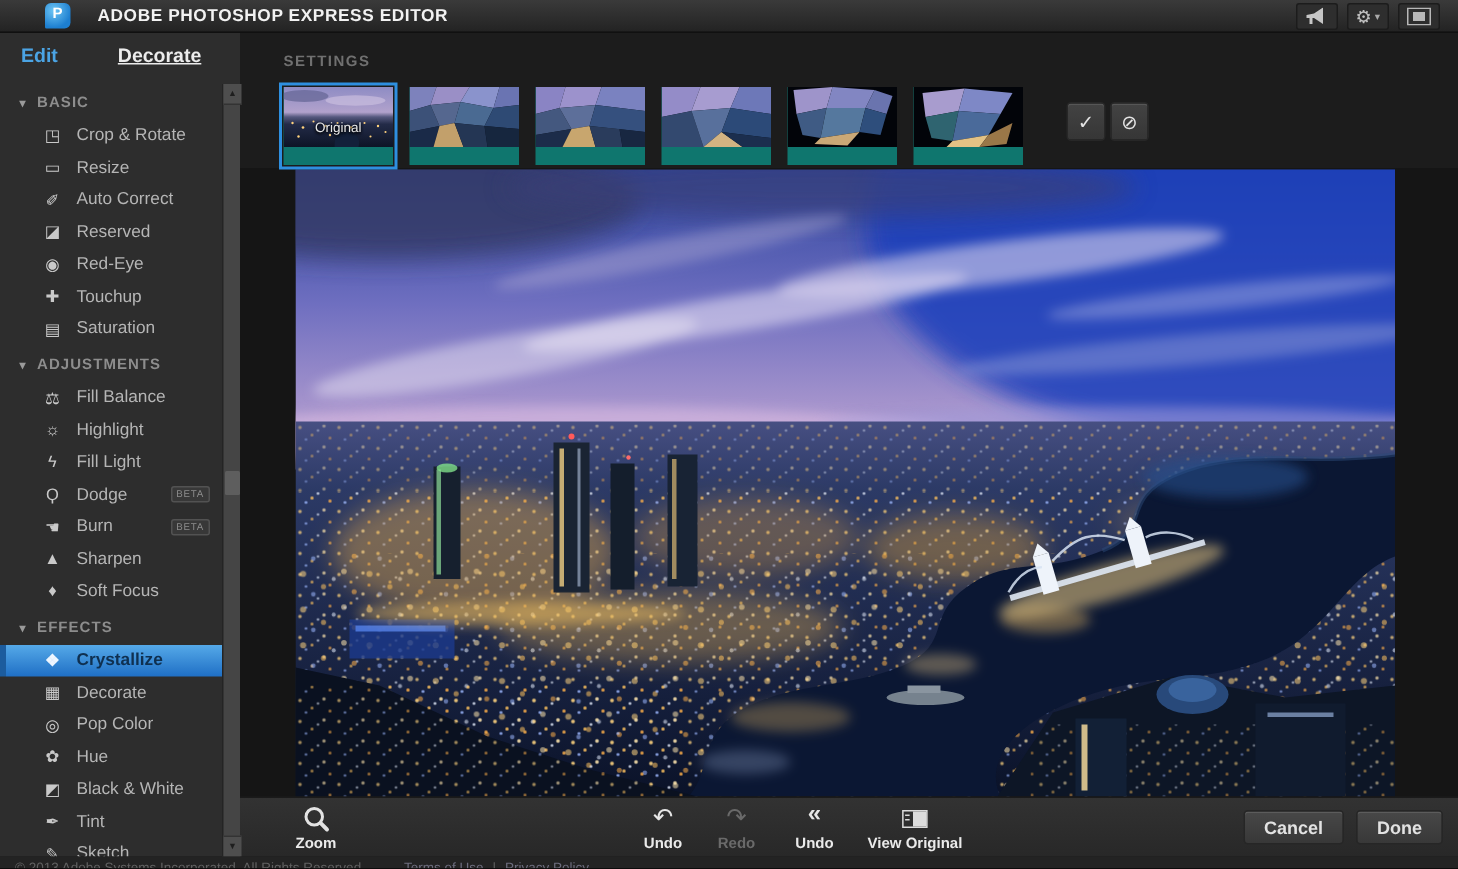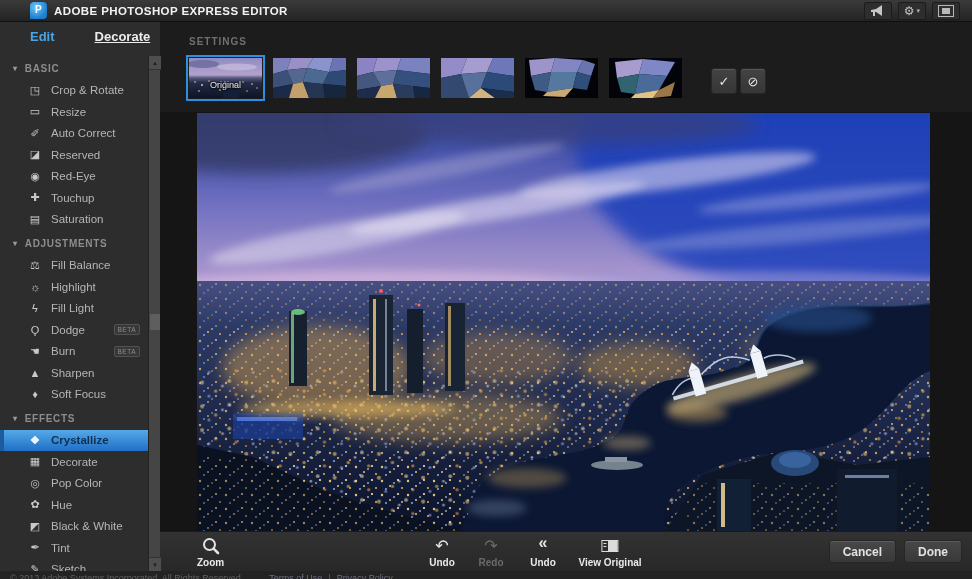--- a/index.html
+++ b/index.html
@@ -8,32 +8,32 @@
   .app { position:relative; width:972px; height:579px; background:#1a1a1a; overflow:hidden; }
 
   
   .titlebar { position:absolute; top:0; left:0; right:0; height:22px;
     background:linear-gradient(#3a3a3a,#232323); border-bottom:1px solid #101010;
     display:flex; align-items:center; z-index:20; }
   .logo { width:17px; height:17px; margin-left:30px; border-radius:4px 4px 4px 1px;
     background:radial-gradient(circle at 35% 30%, #6ec6f5, #1d7fd0 70%);
     position:relative; }
   .logo:after { content:"P"; position:absolute; left:5px; top:2px; color:#fff; font-size:10px; font-weight:bold; }
-  .title { color:#f2f2f2; font-size:11.5px; font-weight:bold; letter-spacing:0.4px; margin-left:7px; }
+  .title { color:#f2f2f2; font-size:11.5px; font-weight:bold; letter-spacing:0.4px; margin-left:18px; }
   .titlebar-right { position:absolute; right:12px; top:0; height:22px; display:flex; align-items:center; gap:6px; }
   .tb-btn { display:flex; align-items:center; justify-content:center; gap:2px;
     min-width:28px; height:18px; padding:0 5px; border-radius:2px; background:#2e2e2e;
     border:1px solid #1c1c1c; cursor:pointer; color:#c2c2c2; }
   .tb-btn svg { display:block; }
   .tb-caret { font-size:7px; color:#aaa; }
 
   
   .sidebar { position:absolute; top:22px; left:0; width:160px; bottom:8px; background:#2d2d2d; z-index:10; }
   .tabs { height:28px; display:flex; align-items:center; font-size:13px; font-weight:bold; }
-  .tab-edit { margin-left:30px; color:#4ba4e4; cursor:pointer; }
+  .tab-edit { margin-left:14px; color:#4ba4e4; cursor:pointer; }
   .tab-decorate { margin-left:40px; color:#ececec; cursor:pointer;text-decoration:underline; }
   .nav { position:absolute; top:28px; left:0; right:12px; bottom:0; padding-top:8px; overflow:hidden; }
   .section-header { height:21.5px; display:flex; align-items:center; padding-left:13px;
     color:#8d8d8d; font-size:10px; font-weight:bold; letter-spacing:0.7px; cursor:pointer; }
   .section-header.gap { margin-top:3px; }
   .sec-caret { font-size:8px; margin-right:7px; color:#9a9a9a; }
   .item { height:21.5px; display:flex; align-items:center; padding-left:27px;
     color:#b5b5b5; font-size:11.5px; position:relative; cursor:pointer; }
   .item .ico { width:16px; margin-right:8px; font-size:11px; color:#c9c9c9; text-align:center; flex:0 0 16px; }
   .item .badge { position:absolute; right:8px; font-size:6.5px; color:#8d8d8d; border:1px solid #525252;
@@ -50,21 +50,21 @@
   .sb-up { top:0; border-bottom:1px solid #333; }
   .sb-down { bottom:0; border-top:1px solid #333; }
   .sb-thumb { position:absolute; left:1px; width:10px; top:258px; height:16px;
     background:#5e5e5e; border-radius:1px; cursor:grab; }
 
   
   .settings-bar { position:absolute; left:160px; top:22px; right:0; height:90px; background:#1c1c1c; z-index:5; }
   .settings-label { position:absolute; left:29px; top:14px; color:#707070; font-size:10px;
     font-weight:bold; letter-spacing:1px; }
   .thumbs { position:absolute; left:29px; top:36px; display:flex; gap:11px; align-items:flex-start; }
-  .thumb { width:73px; height:40px; background:#0f766e; position:relative; cursor:pointer; overflow:hidden; }
+  .thumb { width:73px; height:52px; background:#0f766e; position:relative; cursor:pointer; overflow:hidden; }
   .thumb svg { display:block; }
   .thumb.selected { outline:2px solid #2e8fe0; outline-offset:1px; }
   .thumb-label { position:absolute; left:0; right:0; top:22px; text-align:center; color:#e8e8e8;
     font-size:9px; text-shadow:0 1px 2px #000, 0 0 2px #000; }
   .preset-actions { position:absolute; left:551px; top:46px; display:flex; gap:3px; }
   .pa-btn { width:26px; height:26px; background:linear-gradient(#434343,#363636); border:1px solid #272727;
     border-radius:3px; color:#e4e4e4; font-size:13px; display:flex; align-items:center; justify-content:center;
     cursor:pointer; box-shadow:inset 0 1px 0 #565656; }
 
   

